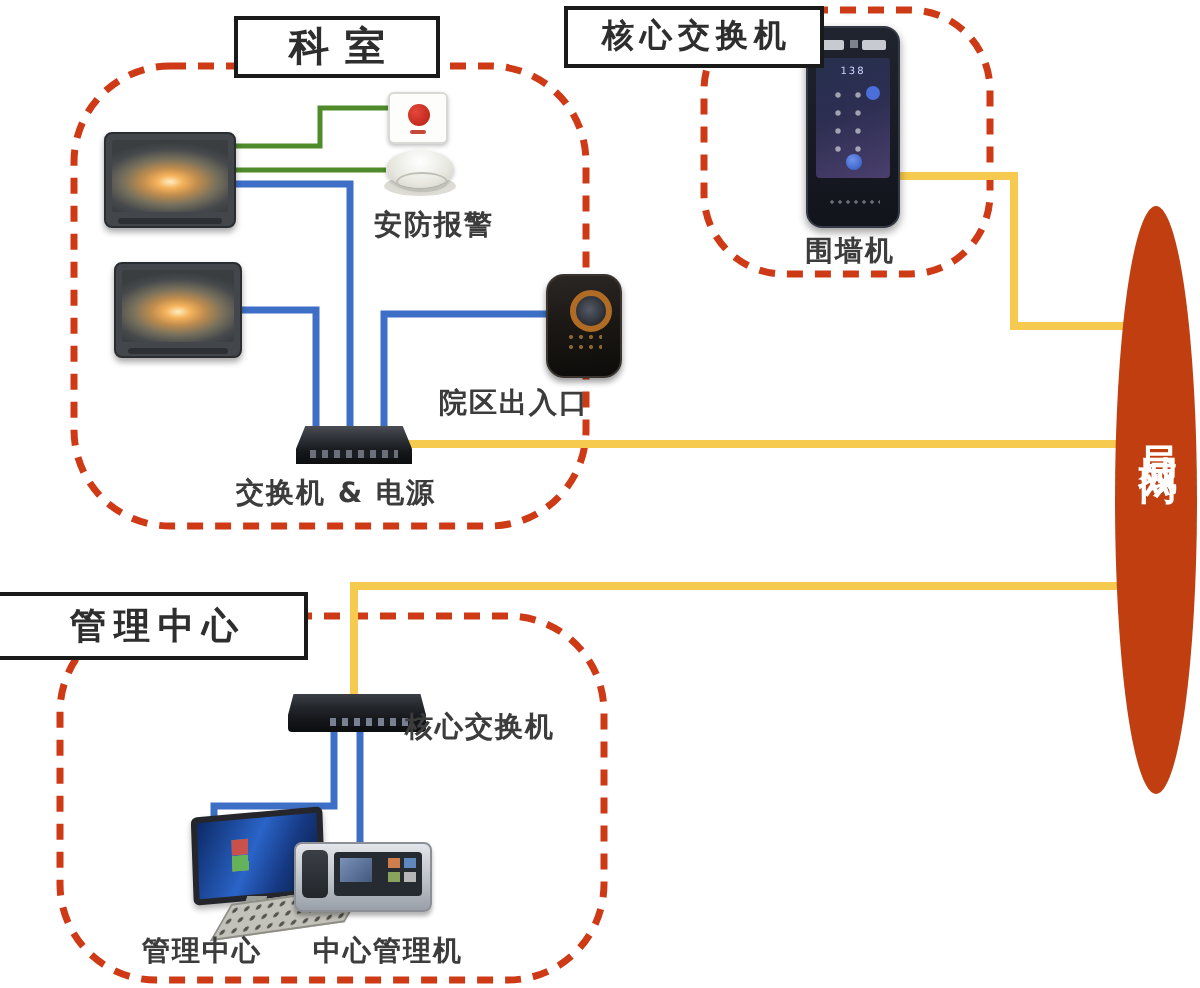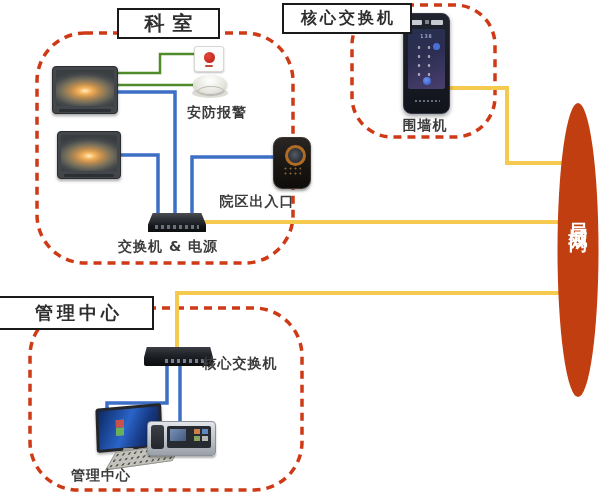--- a/index.html
+++ b/index.html
@@ -279,14 +279,15 @@
     <div class="handset"></div>
     <div class="cscreen"></div>
   </div>
 
   <div class="lbl" style="left:167px;top:104px;width:100px;">安防报警</div>
   <div class="lbl" style="left:207px;top:193px;width:100px;">院区出入口</div>
   <div class="lbl" style="left:113px;top:238px;width:110px;">交换机 &amp; 电源</div>
   <div class="lbl" style="left:375px;top:117px;width:100px;">围墙机</div>
   <div class="lbl" style="left:190px;top:355px;width:100px;">核心交换机</div>
   <div class="lbl" style="left:51px;top:467px;width:100px;">管理中心</div>
+  <div class="lbl" style="left:144px;top:467px;width:100px;">中心管理机</div>
 
 </div>
 
 </body></html>

